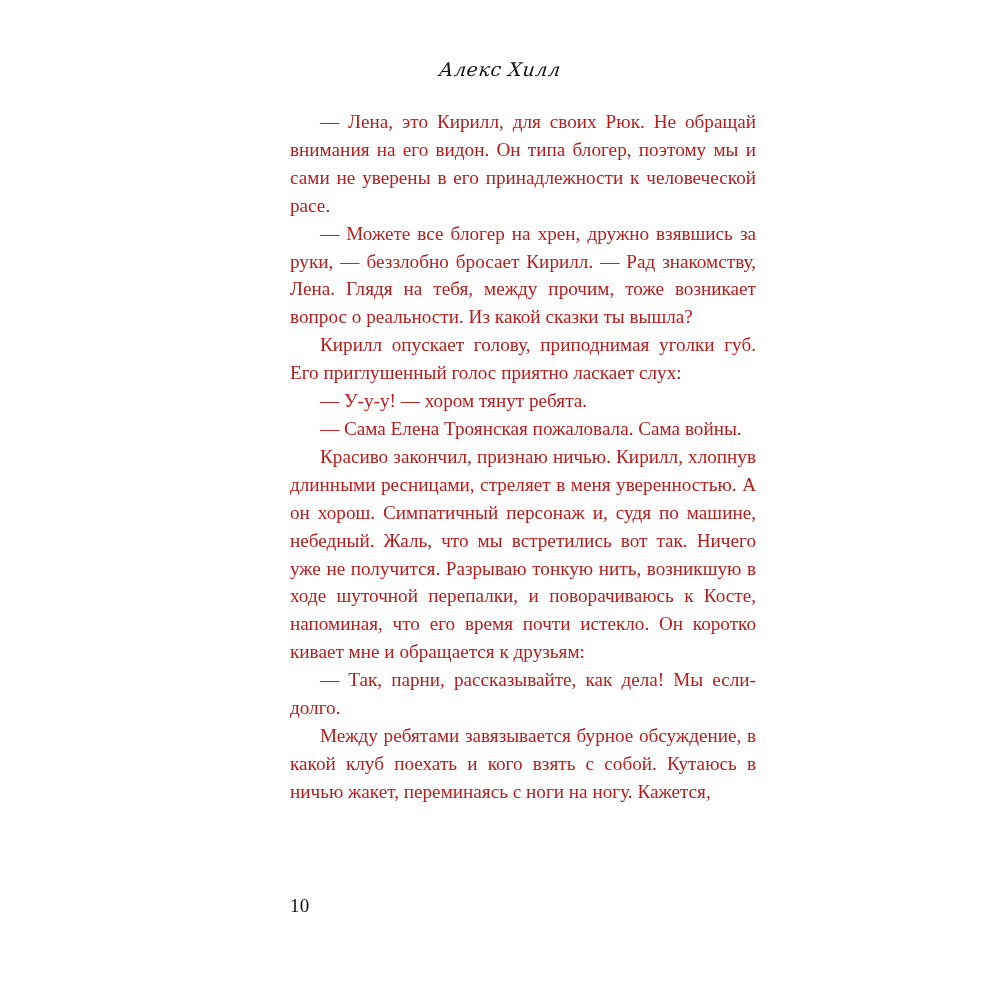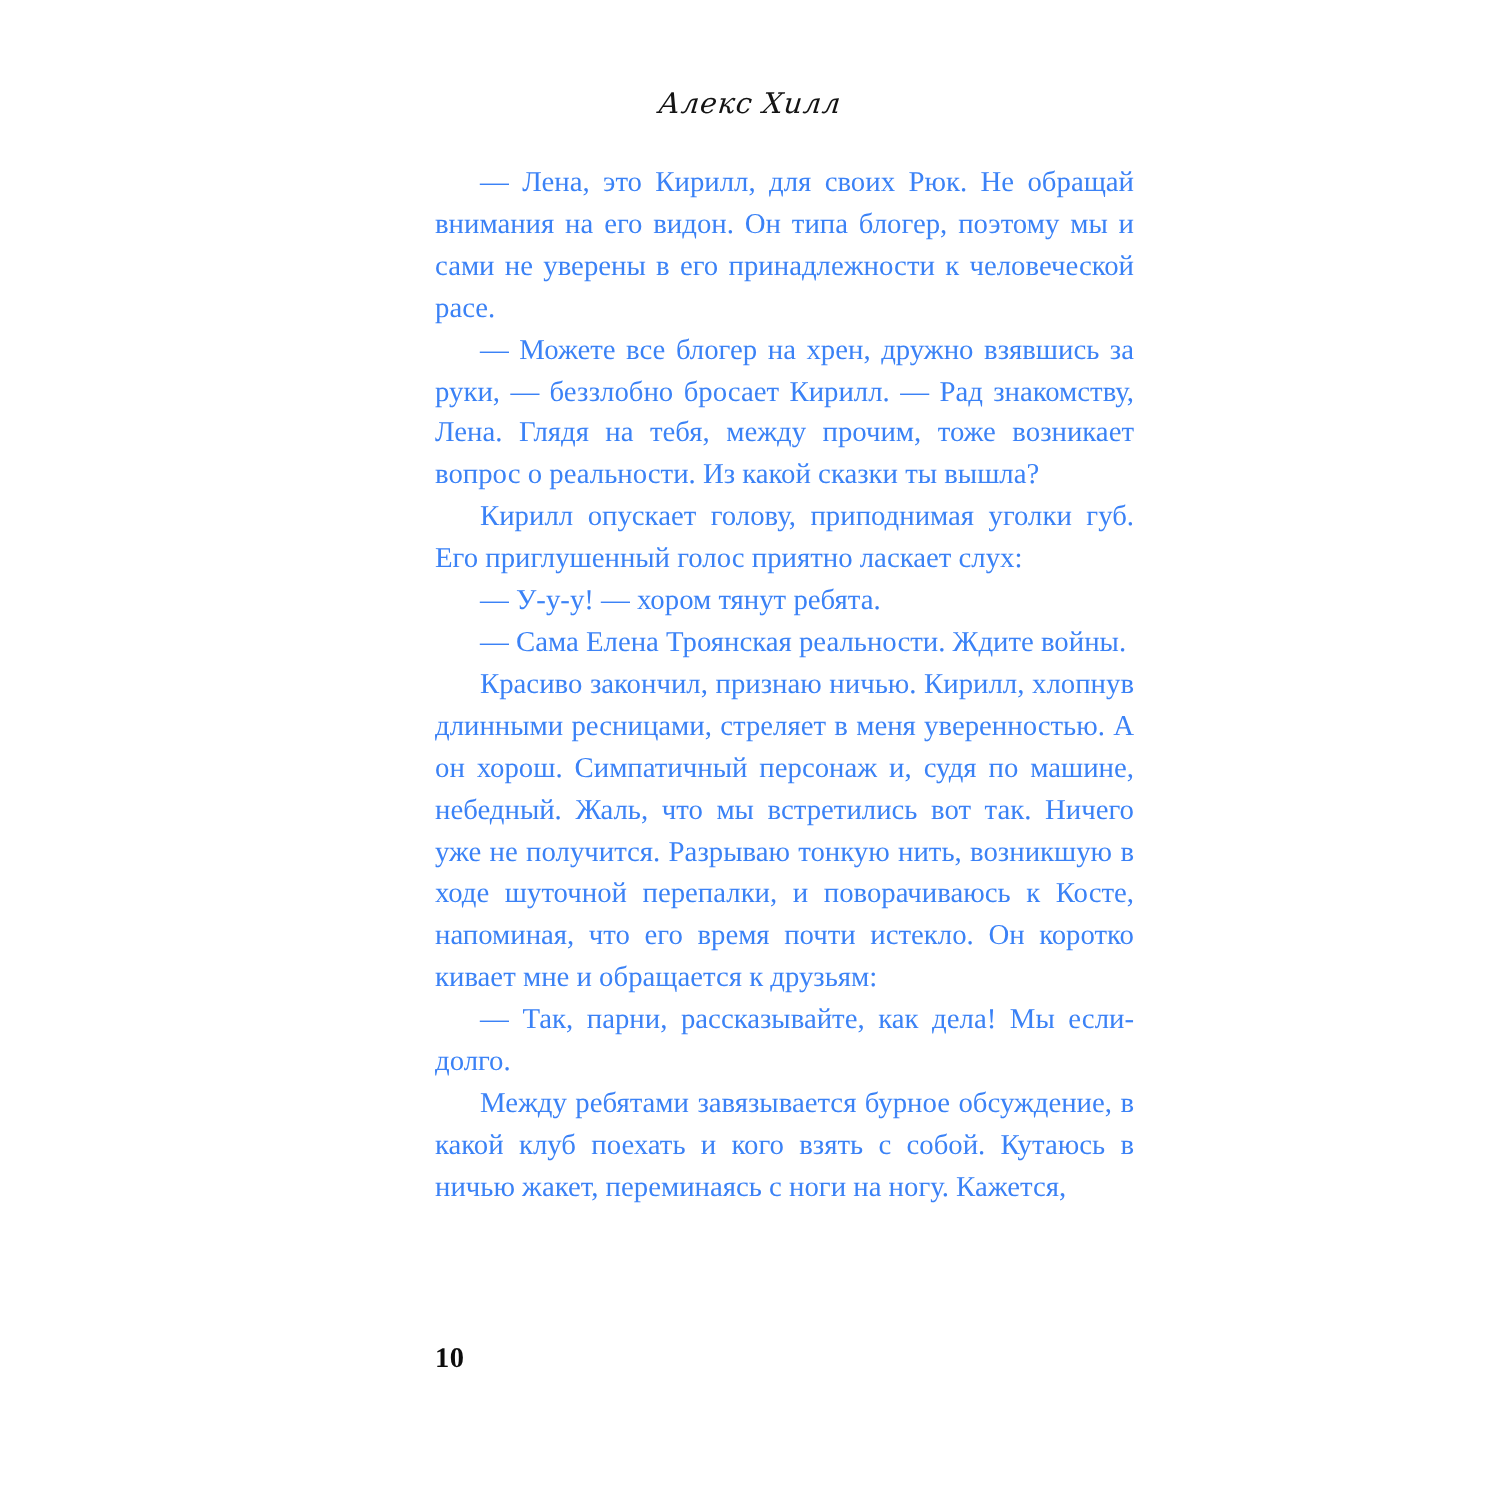--- a/index.html
+++ b/index.html
@@ -40,53 +40,53 @@
     top: 108px;
     width: 466px;
   }
 
   .para {
     margin: 0;
     text-align: justify;
     text-justify: inter-word;
     font-size: 19.2px;
     line-height: 27.9px;
-    color: #3b82f6;
+    color: #b91c1c;
     text-indent: 0;
     hyphens: manual;
   }
   .para.indent {
     text-indent: 30px;
   }
 
   
   .folio {
     position: absolute;
     left: 290px;
     top: 895px;
     font-family: "Liberation Serif", "DejaVu Serif", serif;
-    font-weight: bold;
+    font-weight: normal;
     font-size: 19px;
     color: #0d0d0d;
     letter-spacing: 0.3px;
   }
 </style>
 </head>
 <body>
 
 <div class="page">
 
   <div class="running-head">Алекс Хилл</div>
 
   <div class="text-block">
     <p class="para indent">— Лена, это Кирилл, для своих Рюк. Не обращай внимания на его видон. Он типа блогер, поэтому мы и сами не уверены в его принадлежности к человече­ской расе.</p>
     <p class="para indent">— Можете все блогер на хрен, дружно взявшись за руки, — беззлобно бросает Кирилл. — Рад знаком­ству, Лена. Глядя на тебя, между прочим, тоже возни­кает вопрос о реальности. Из какой сказки ты вышла?</p>
     <p class="para indent">Кирилл опускает голову, приподнимая уголки губ. Его приглушенный голос приятно ласкает слух:</p>
     <p class="para indent">— У-у-у! — хором тянут ребята.</p>
-    <p class="para indent">— Сама Елена Троянская реальности. Ждите войны.</p>
+    <p class="para indent">— Сама Елена Троянская пожаловала. Сама войны.</p>
     <p class="para indent">Красиво закончил, признаю ничью. Кирилл, хлоп­нув длинными ресницами, стреляет в меня уверенно­стью. А он хорош. Симпатичный персонаж и, судя по машине, небедный. Жаль, что мы встретились вот так. Ничего уже не получится. Разрываю тонкую нить, воз­никшую в ходе шуточной перепалки, и поворачиваюсь к Косте, напоминая, что его время почти истекло. Он коротко кивает мне и обращается к друзьям:</p>
     <p class="para indent">— Так, парни, рассказывайте, как дела! Мы если­долго.</p>
     <p class="para indent">Между ребятами завязывается бурное обсуждение, в какой клуб поехать и кого взять с собой. Кутаюсь в ничью жакет, переминаясь с ноги на ногу. Кажется,</p>
   </div>
 
   <div class="folio">10</div>
 
 </div>
 
 </body></html>

